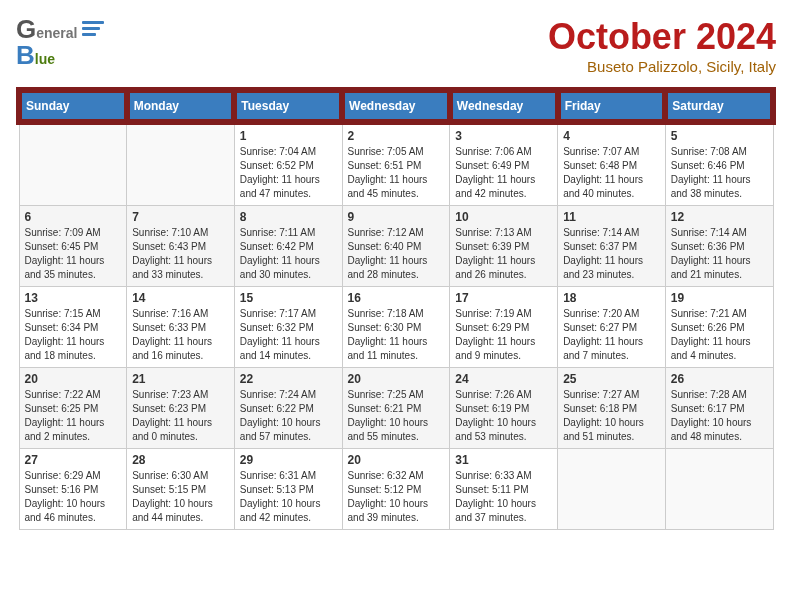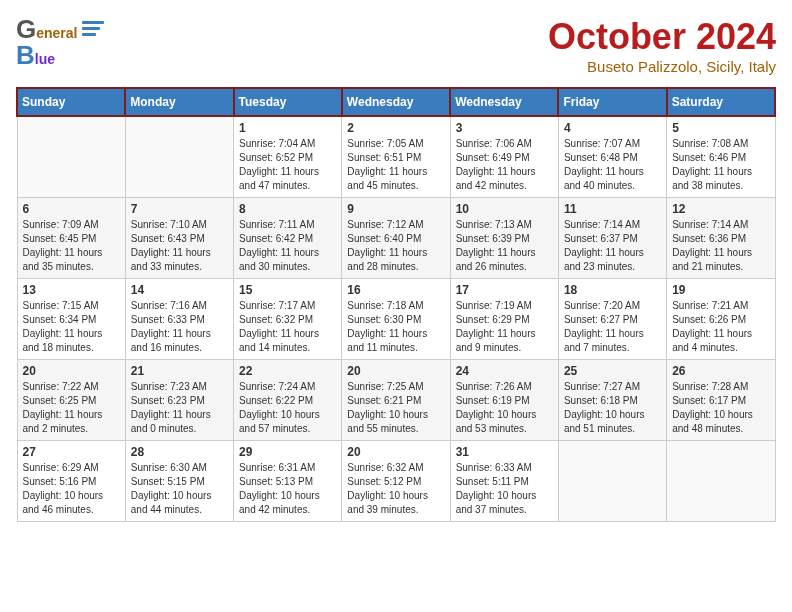--- a/index.html
+++ b/index.html
@@ -38,21 +38,21 @@
       border-collapse: collapse;
       font-size: 11px;
     }
     thead tr th {
       background-color: #3a7dbf;
       color: #fff;
       padding: 6px 4px;
       text-align: left;
       font-size: 12px;
       font-weight: bold;
-      border: 2px solid #7f1d1d;
+      border: 6px solid #7f1d1d;
     }
     tbody tr td {
       border: 1px solid #ccc;
       vertical-align: top;
       padding: 4px 5px;
       height: 80px;
       width: 108px;
       color: #333;
       background: #fff;
     }
@@ -81,30 +81,30 @@
   </style>
 </head>
 <body>
 
 <div class="header">
   <div class="logo">
     <div class="logo-wrapper">
       <div style="display:flex;flex-direction:column;line-height:1">
         <div style="display:flex;align-items:baseline">
           <span style="font-size:26px;font-weight:bold;color:#555">G</span>
-          <span style="font-size:14px;font-weight:bold;color:#a16207">eneral</span>
+          <span style="font-size:14px;font-weight:bold;color:#737373">eneral</span>
           <div style="display:inline-flex;flex-direction:column;gap:3px;margin-left:5px;margin-bottom:2px;align-self:center">
             <div style="width:22px;height:3px;background:#3a7dbf;border-radius:1px"></div>
             <div style="width:18px;height:3px;background:#3a7dbf;border-radius:1px"></div>
             <div style="width:14px;height:3px;background:#3a7dbf;border-radius:1px"></div>
           </div>
         </div>
         <div style="display:flex;align-items:baseline">
           <span style="font-size:26px;font-weight:bold;color:#3a7dbf">B</span>
-          <span style="font-size:14px;font-weight:bold;color:#6d28d9">lue</span>
+          <span style="font-size:14px;font-weight:bold;color:#4d7c0f">lue</span>
         </div>
       </div>
     </div>
   </div>
   <div class="title-block">
     <div class="month-title">October 2024</div>
     <div class="subtitle">Buseto Palizzolo, Sicily, Italy</div>
   </div>
 </div>
 

